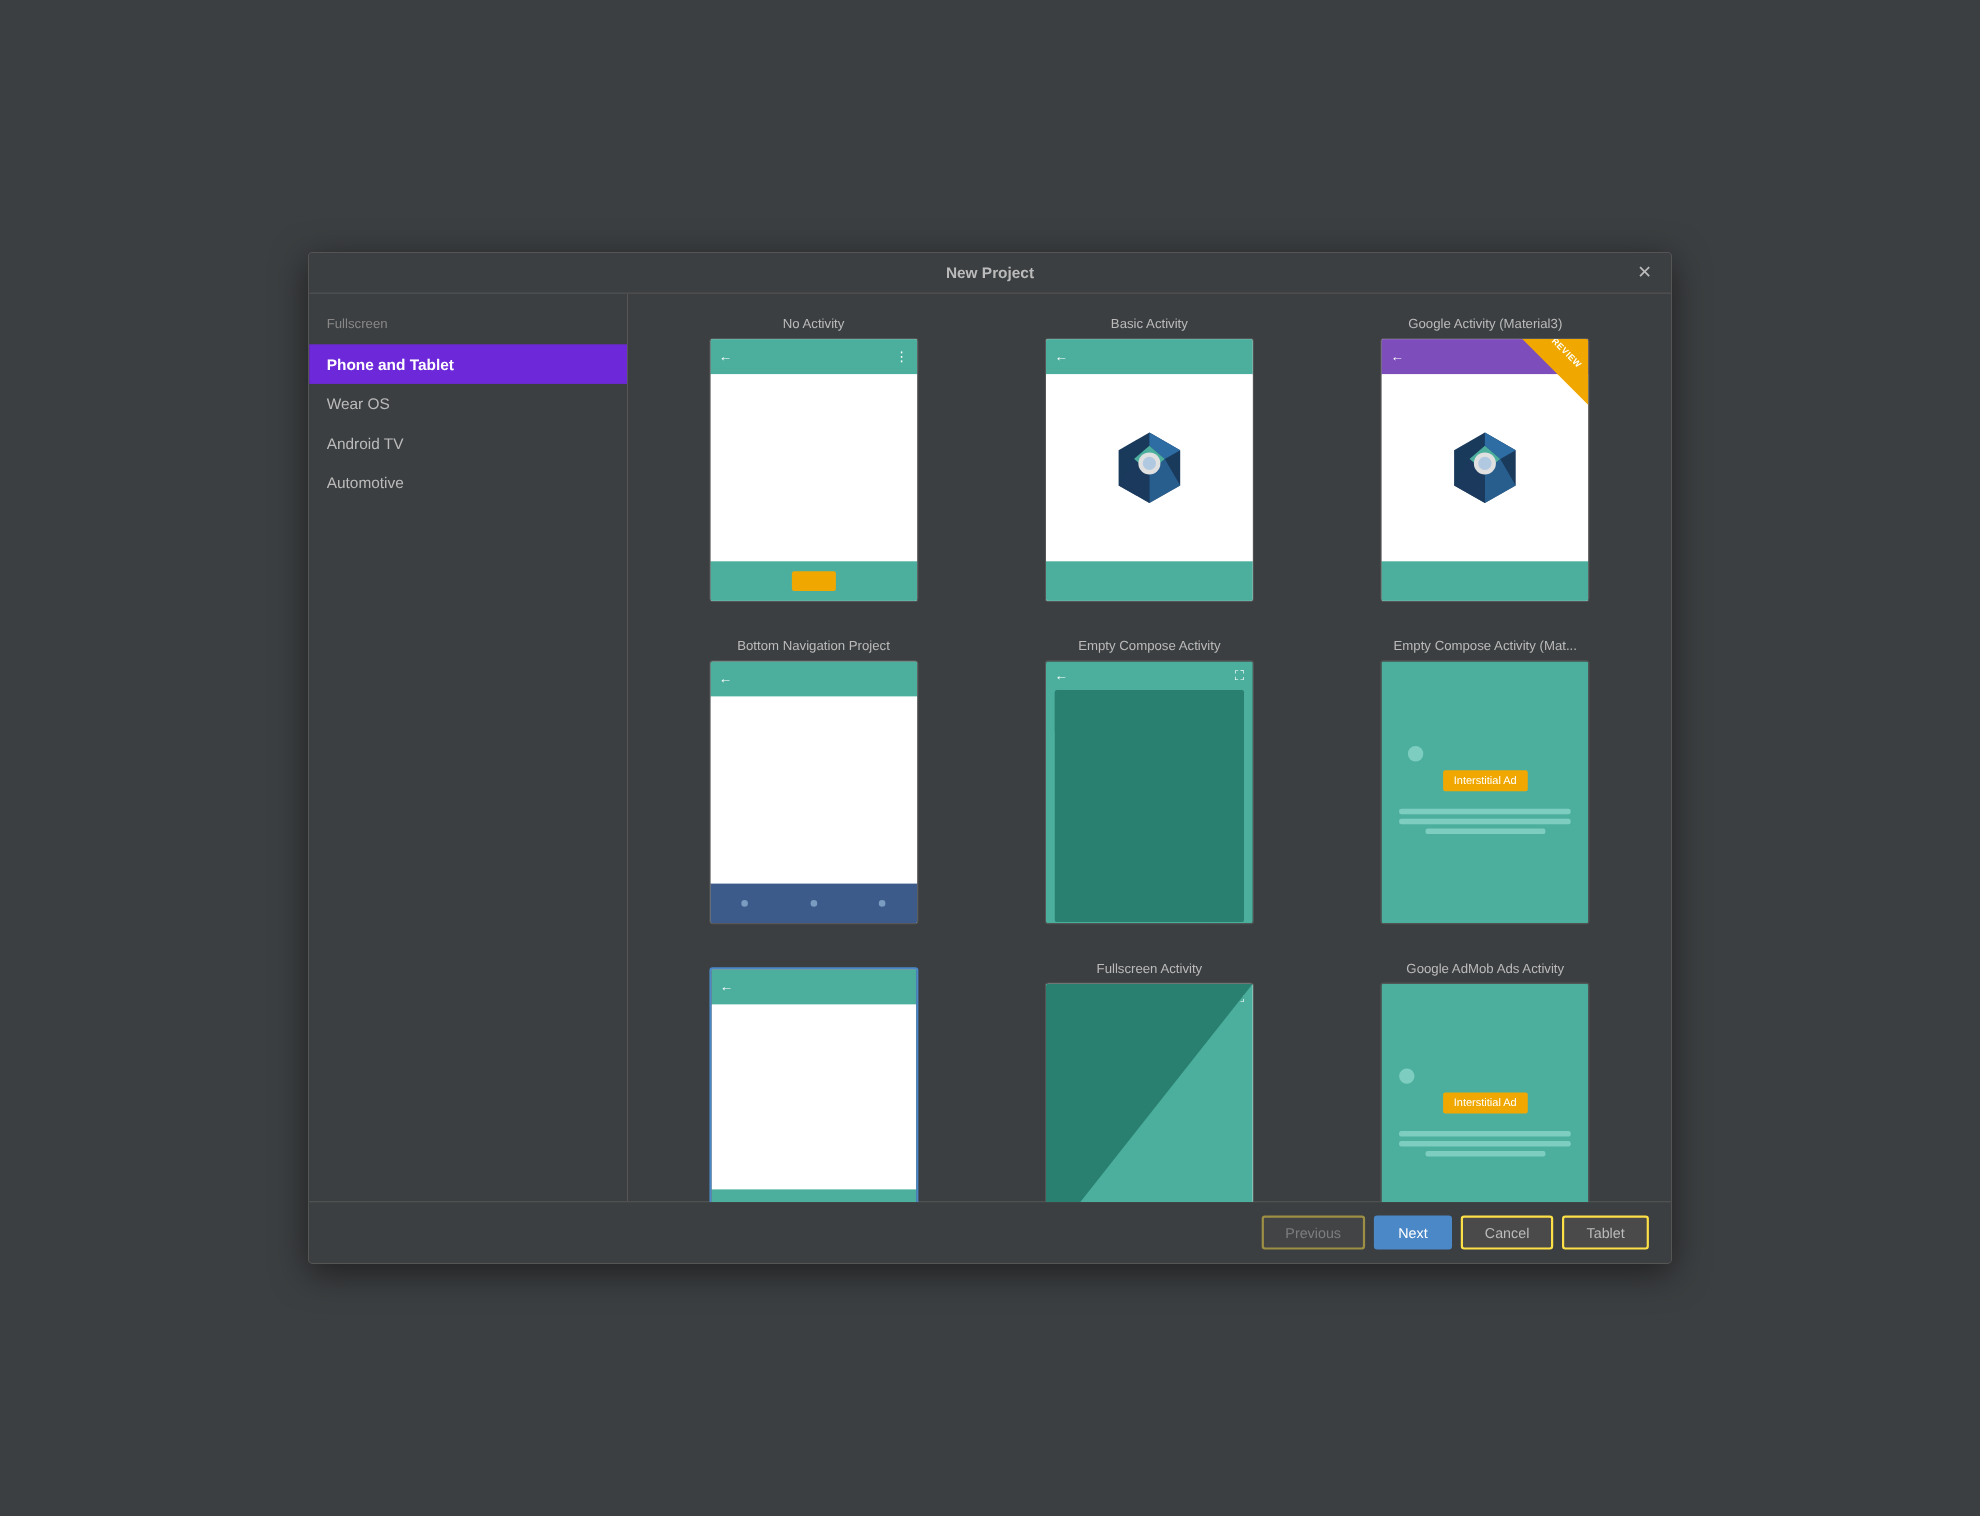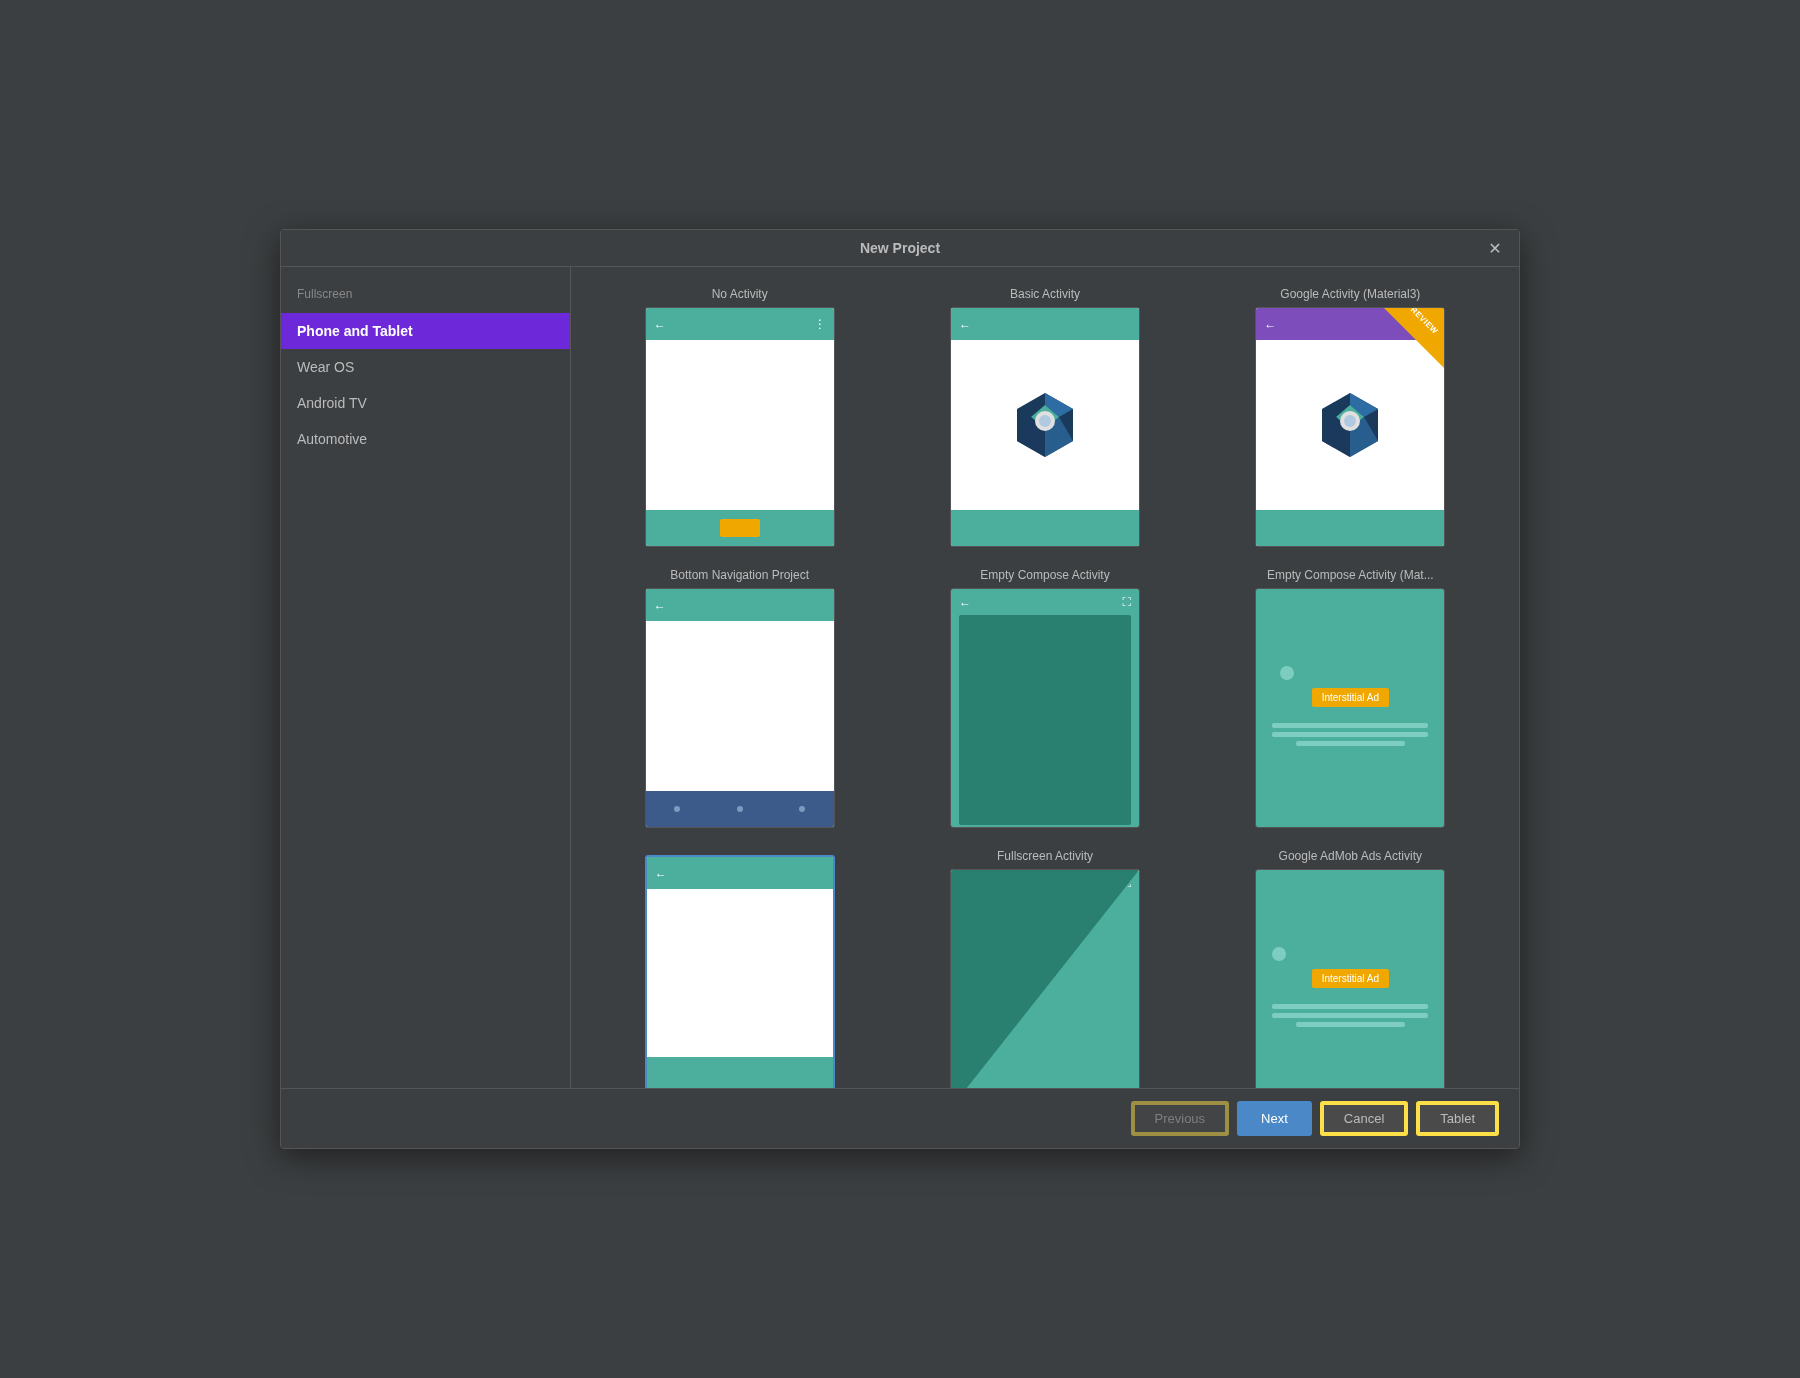--- a/index.html
+++ b/index.html
@@ -84,21 +84,21 @@
       display: flex;
       flex-direction: column;
       overflow: hidden;
     }
     .templates-grid {
       flex: 1;
       overflow-y: auto;
       padding: 16px 24px;
       display: grid;
       grid-template-columns: repeat(3, 1fr);
-      gap: 13px 16px;
+      gap: 25px 16px;
       align-content: start;
     }
     .template-item {
       display: flex;
       flex-direction: column;
       align-items: center;
       cursor: pointer;
       padding: 4px;
       border-radius: 4px;
     }
@@ -329,21 +329,21 @@
       justify-content: flex-end;
       gap: 8px;
       flex-shrink: 0;
       background: #3c3f41;
     }
     .btn {
       padding: 6px 20px;
       border-radius: 3px;
       font-size: 13px;
       cursor: pointer;
-      border: 4px solid #fde047;
+      border: 2px solid #fde047;
       color: #bbbbbb;
       background: #4a4a4a;
     }
     .btn.primary {
       background: #4a88c7;
       border-color: #4a88c7;
       color: #fff;
     }
     .btn:disabled {
       opacity: 0.5;

